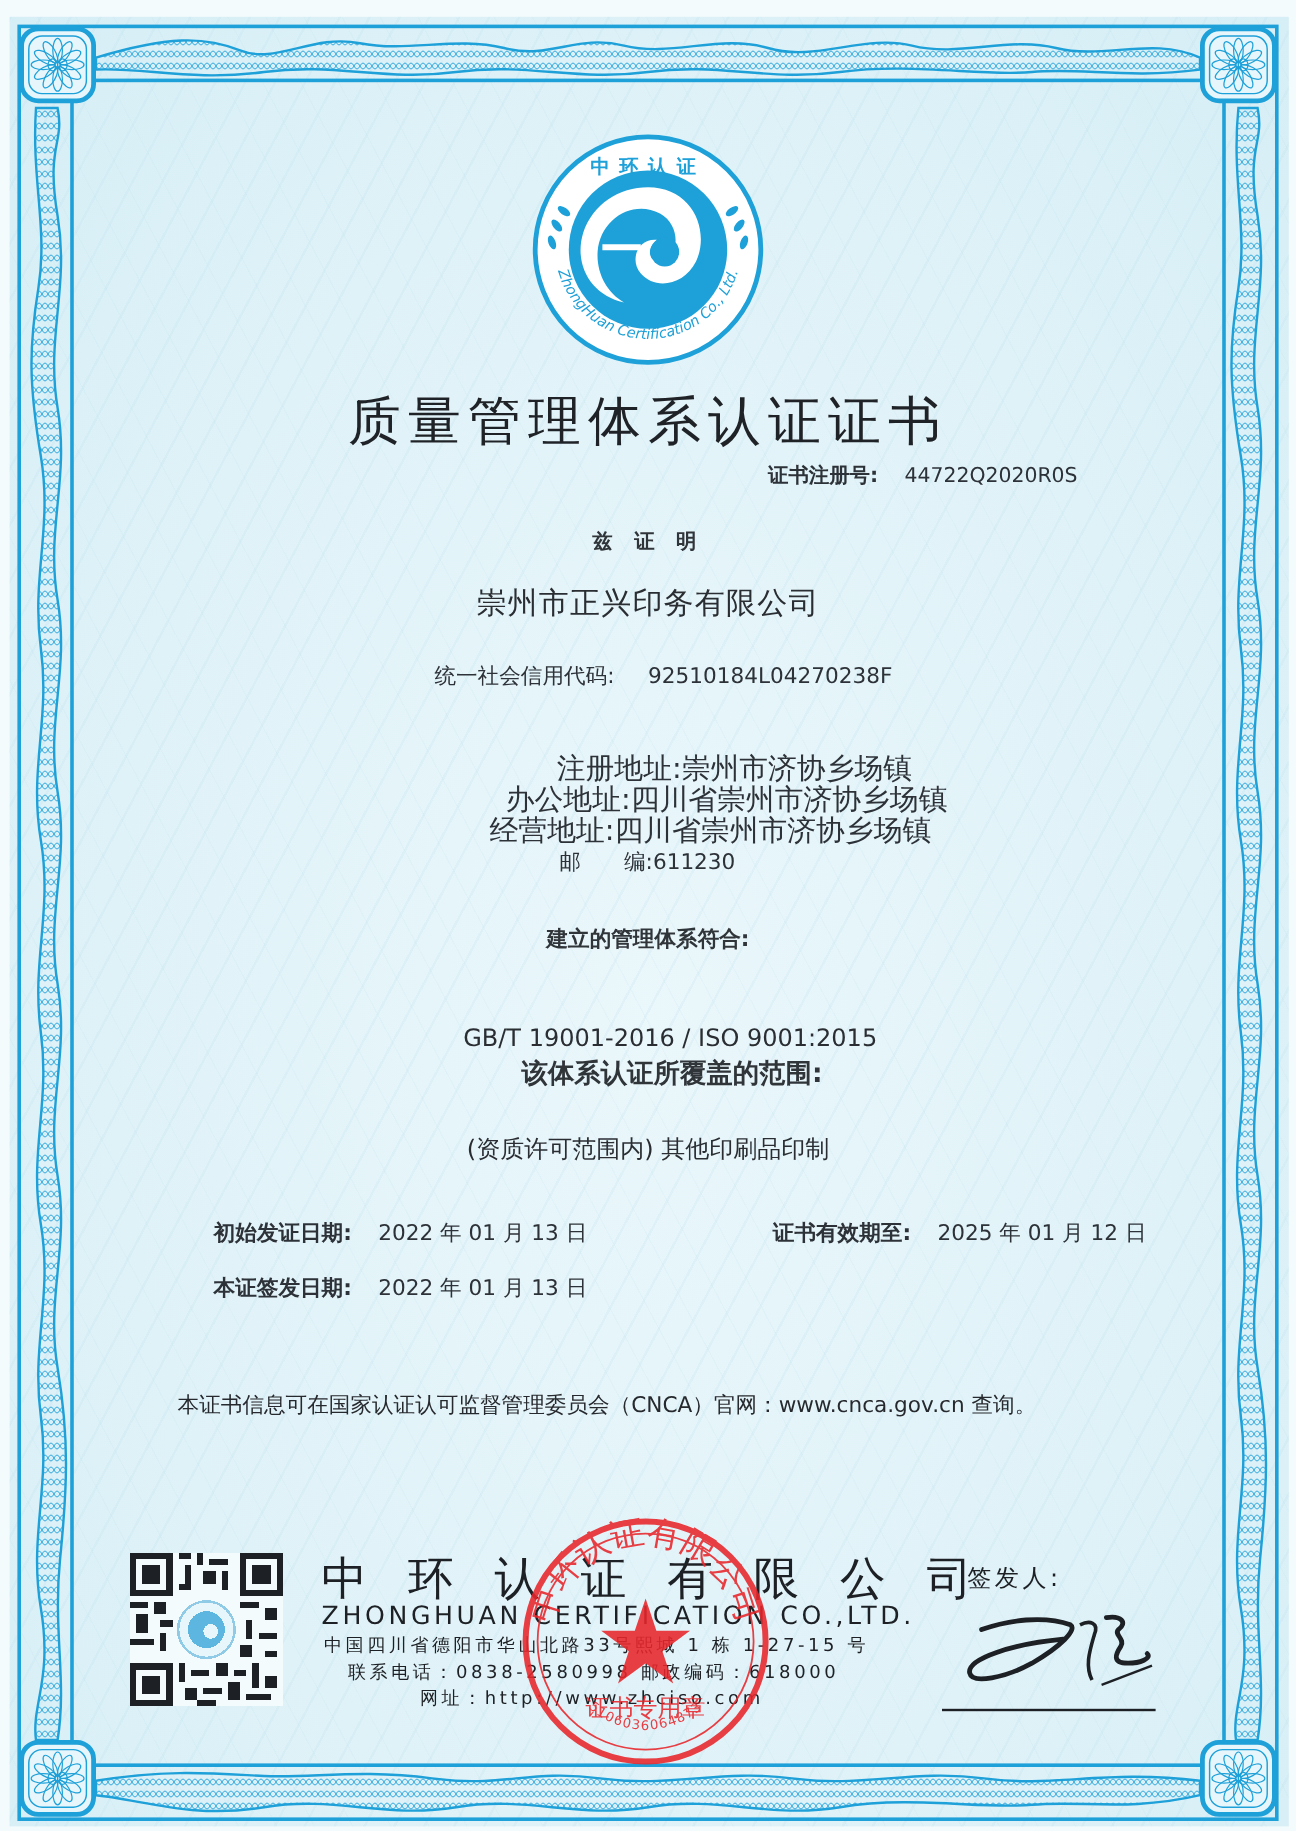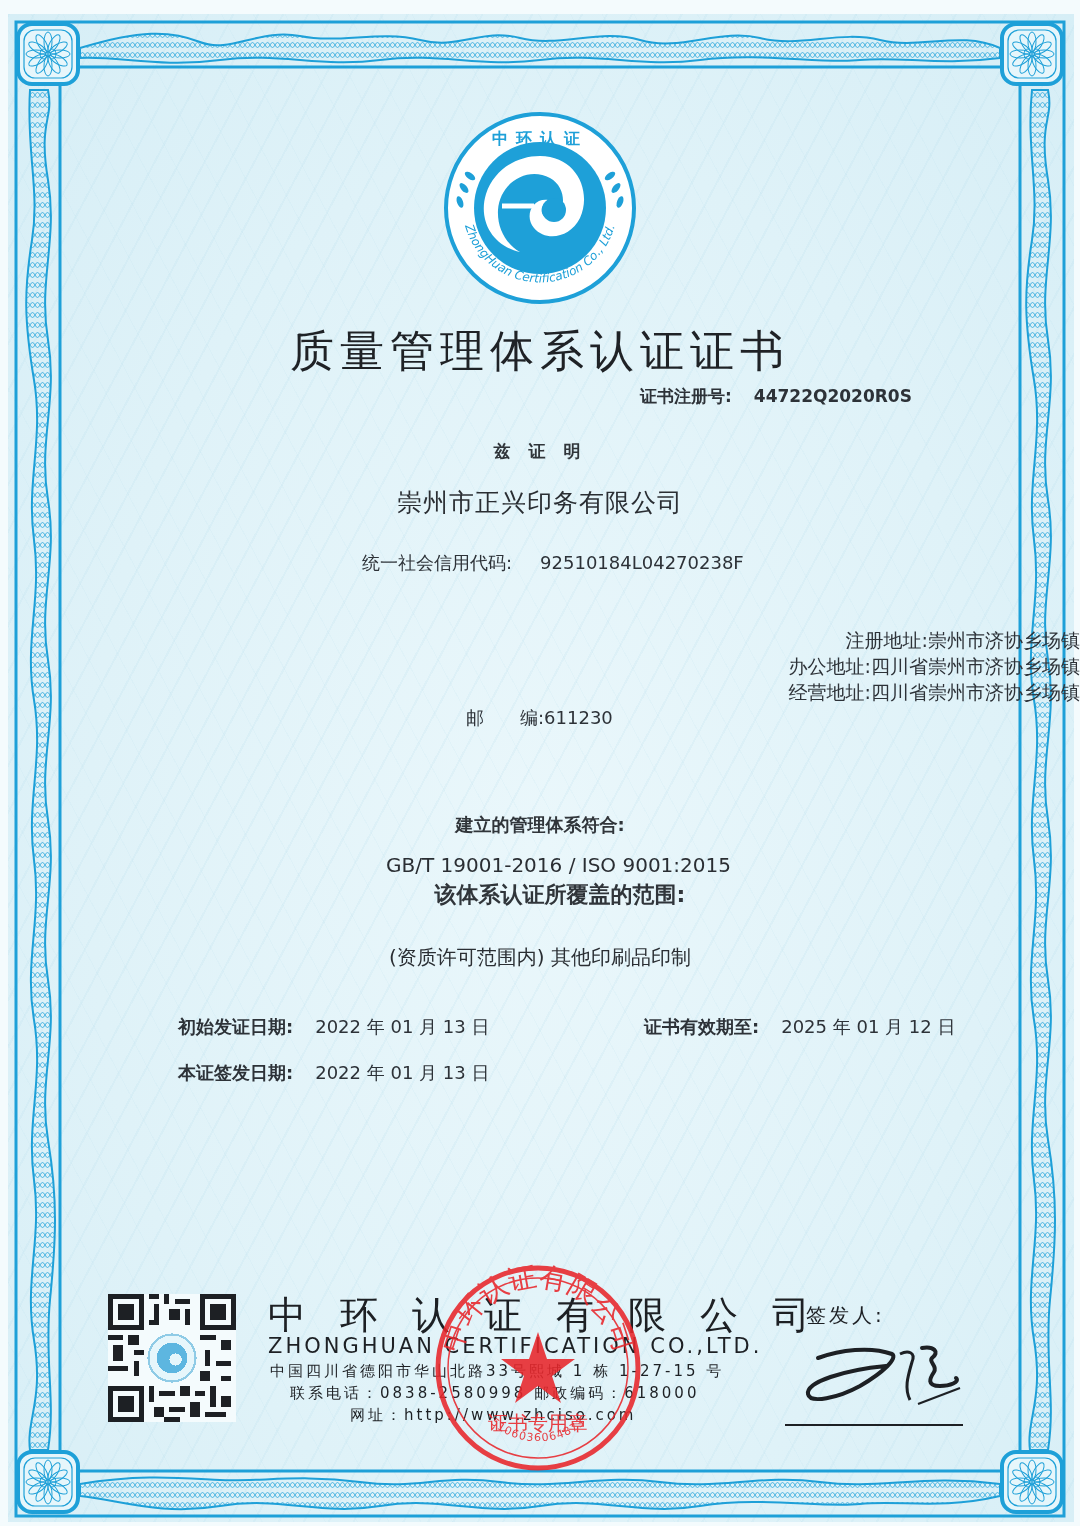--- a/index.html
+++ b/index.html
@@ -15,27 +15,27 @@
       repeating-linear-gradient(118deg, rgba(180,220,235,0.18) 0 2px, transparent 2px 22px),
       repeating-linear-gradient(62deg, rgba(180,220,235,0.12) 0 1px, transparent 1px 28px),
       radial-gradient(ellipse at 50% 55%, #eaf7fb 0%, #dff2f8 60%, #d6eef6 100%);
   }
   .frame-svg { position: absolute; left: 0; top: 0; }
   .abs { position: absolute; }
   .center { left: 0; right: 0; text-align: center; }
 
   .title { top: 322px; font-size: 44px; letter-spacing: 6px; font-weight: normal; color: #1f2226; }
   .regno { top: 385px; left: 640px; font-size: 17px; font-weight: bold; color: #2d3238; }
-  .regno .val { margin-left: 22px; font-weight: bold; }
+  .regno .val { margin-left: 22px; font-weight: normal; }
   .hereby { top: 440px; font-size: 17px; font-weight: bold; letter-spacing: 6px; color: #30353a; }
   .company { top: 486px; font-size: 25px; color: #2a2e33; letter-spacing: 1px; }
   .credit { top: 551px; left: 362px; font-size: 18px; color: #2d3238; }
   .credit .val { margin-left: 28px; }
-  .addr { left: 0; right: 0; text-align: right; font-size: 19px; color: #2d3238; line-height: 26px; margin-left: 48px; }
-  .std-label { top: 813px; font-size: 18px; font-weight: bold; color: #30353a; }
+  .addr { left: 0; right: 0; text-align: center; font-size: 24px; color: #2d3238; line-height: 26px; margin-left: 48px; }
+  .std-label { top: 770px; font-size: 18px; font-weight: bold; color: #30353a; }
   .std { top: 853px; font-size: 20px; color: #2a2e33; padding-left: 37px; }
   .scope-label { top: 880px; font-size: 22px; font-weight: bold; color: #30353a; padding-left: 40px; }
   .scope { top: 944px; font-size: 20px; color: #2a2e33; }
   .date-row { font-size: 18px; color: #2d3238; }
   .date-row .lbl { font-weight: bold; }
   .date-row .val { margin-left: 22px; }
   .notes { left: 148px; top: 1157px; font-size: 18px; line-height: 29px; color: #26292d; }
   .zhc-cn { left: 268px; top: 1290px; font-size: 38px; letter-spacing: 34px; color: #1d2024; }
   .zhc-en { left: 268px; top: 1334px; font-size: 21px; letter-spacing: 3px; color: #1d2024; }
   .zhc-addr { left: 270px; top: 1362px; font-size: 15px; letter-spacing: 3px; color: #1d2024; }
@@ -152,20 +152,21 @@
   <span class="lbl">初始发证日期:</span><span class="val">2022 年 01 月 13 日</span>
 </div>
 <div class="abs date-row" style="left:644px; top:1015px;">
   <span class="lbl">证书有效期至:</span><span class="val">2025 年 01 月 12 日</span>
 </div>
 <div class="abs date-row" style="left:178px; top:1061px;">
   <span class="lbl">本证签发日期:</span><span class="val">2022 年 01 月 13 日</span>
 </div>
 
 <div class="abs notes">
+  <div>本证书信息可在国家认证认可监督管理委员会（CNCA）官网：www.cnca.gov.cn 查询。</div>
 </div>
 
 <svg class="abs" style="left:108px; top:1294px;" width="128" height="128" viewBox="0 0 25 25" shape-rendering="crispEdges">
   <rect width="25" height="25" fill="#f4fbfd"></rect>
   <g fill="#1d2024">
     <path d="M0 0h7v7h-7z M1 1v5h5v-5z"></path>
       <rect x="2" y="2" width="3" height="3"></rect>
     <path d="M18 0h7v7h-7z M19 1v5h5v-5z"></path>
       <rect x="20" y="2" width="3" height="3"></rect>
     <path d="M0 18h7v7h-7z M1 19v5h5v-5z"></path>

